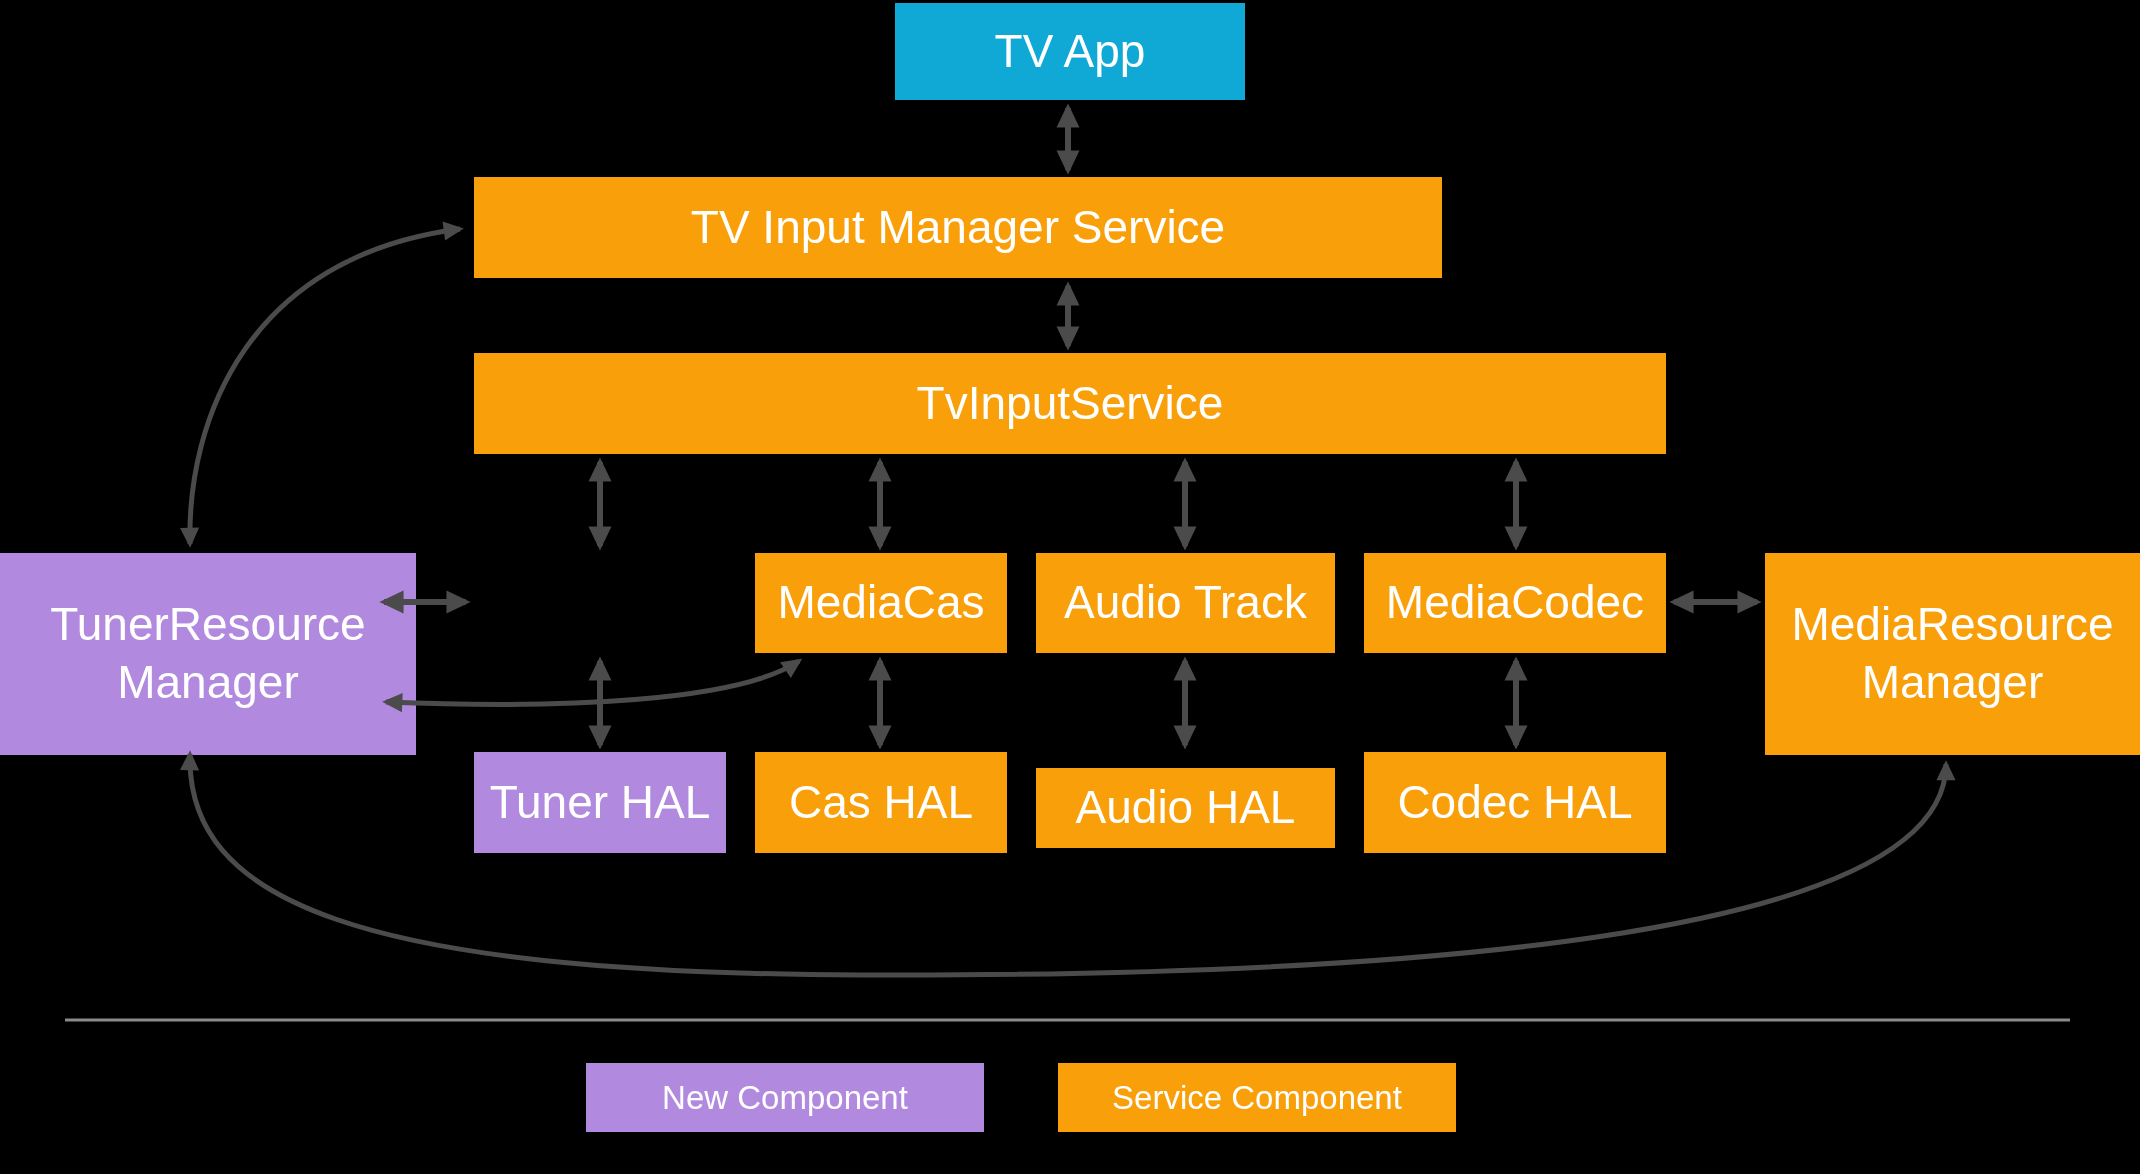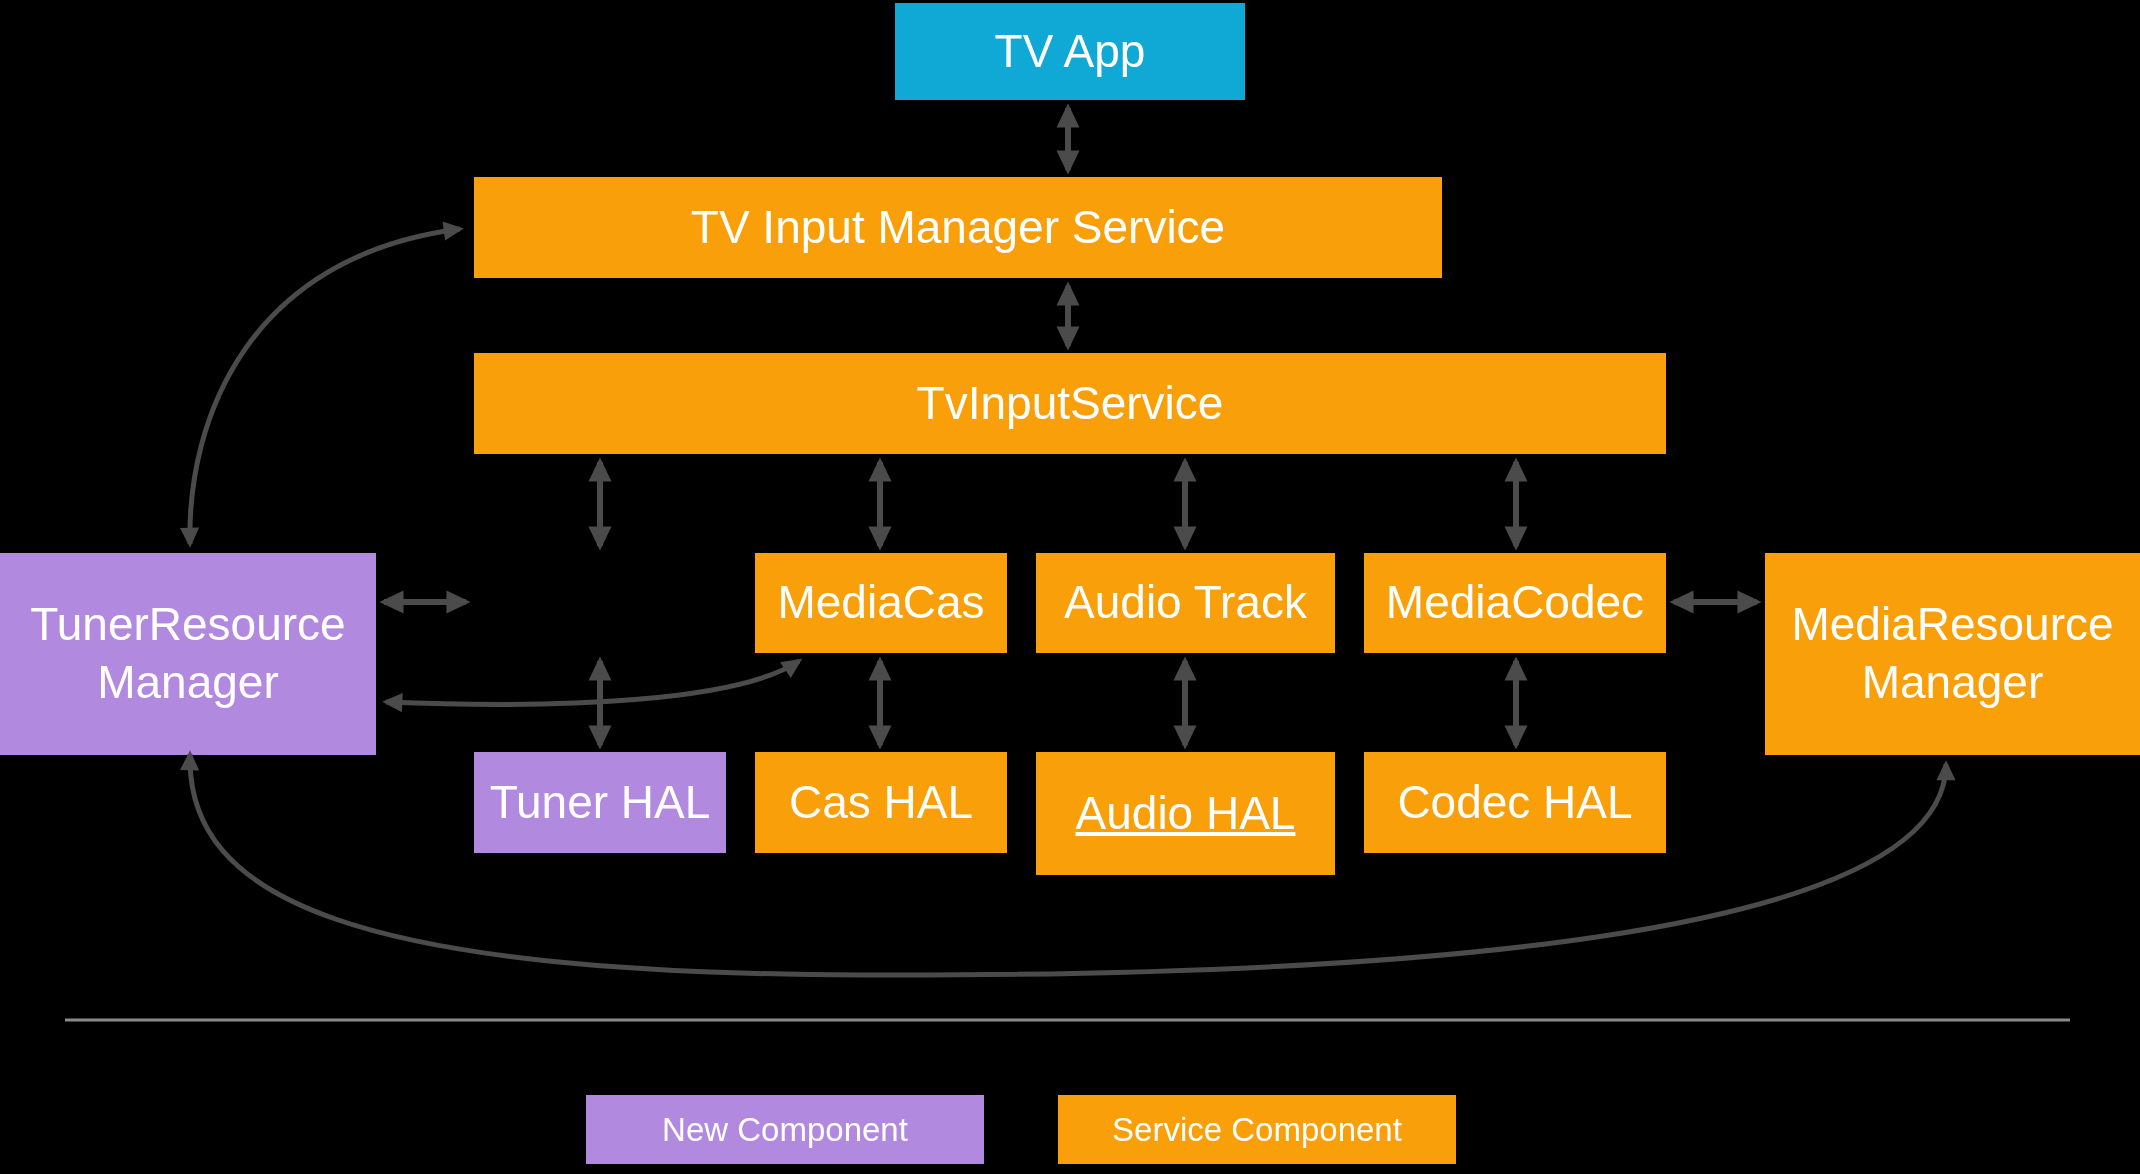--- a/index.html
+++ b/index.html
@@ -21,35 +21,34 @@
   }
   .node--multiline{white-space:pre-line;}
   .fill-orange{background:var(--enhanced-component,#F99F0A);}
   .fill-purple{background:var(--new-component,#B18ADF);}
   .fill-cyan{background:var(--tv-app,#10A8D4);}
   .legend-box{
     position:absolute;
     display:flex;align-items:center;justify-content:center;
     color:var(--text,#fff);
     font-size:33px;
-    margin-top:32px;
   }
   
   #tv-app        {left:895px;  top:3px;   width:350px;  height:97px;}
   #tvims         {left:474px;  top:177px; width:968px; height:101px;}
   #tvis          {left:474px;  top:353px; width:1192px; height:101px;}
   #tuner         {left:474px;  top:553px; width:252px;  height:100px;}
   #mediacas      {left:755px;  top:553px; width:252px;  height:100px;}
   #audiotrack    {left:1036px; top:553px; width:299px;  height:100px;}
   #mediacodec    {left:1364px; top:553px; width:302px;  height:100px;}
-  #trm           {left:0px;    top:553px; width:376px;  height:202px;}
+  #trm           {left:0px;    top:553px; width:416px;  height:202px;}
   #mrm           {left:1765px; top:553px; width:375px;  height:202px;}
   #tuner-hal     {left:474px;  top:752px; width:252px;  height:101px;}
   #cas-hal       {left:755px;  top:752px; width:252px;  height:101px;}
-  #audio-hal     {left:1036px; top:752px; width:299px;  height:123px;text-decoration:underline;}
+  #audio-hal     {left:1036px; top:768px; width:299px;  height:80px;}
   #codec-hal     {left:1364px; top:752px; width:302px;  height:101px;}
   #legend-new      {left:586px;  top:1063px; width:398px; height:69px;}
   #legend-enhanced {left:1058px; top:1063px; width:398px; height:69px;}
 
   #arrow-layer{position:absolute;left:0;top:0;pointer-events:none;}
   .arrow{stroke:var(--arrow,#4B4B4B);stroke-width:6;fill:none;}
   .arrow-curve{stroke:var(--arrow,#4B4B4B);stroke-width:5;fill:none;}
   .arrowhead{fill:var(--arrow,#4B4B4B);}
   .divider{stroke:var(--divider,#8A8A8A);stroke-width:3;}
 </style>

